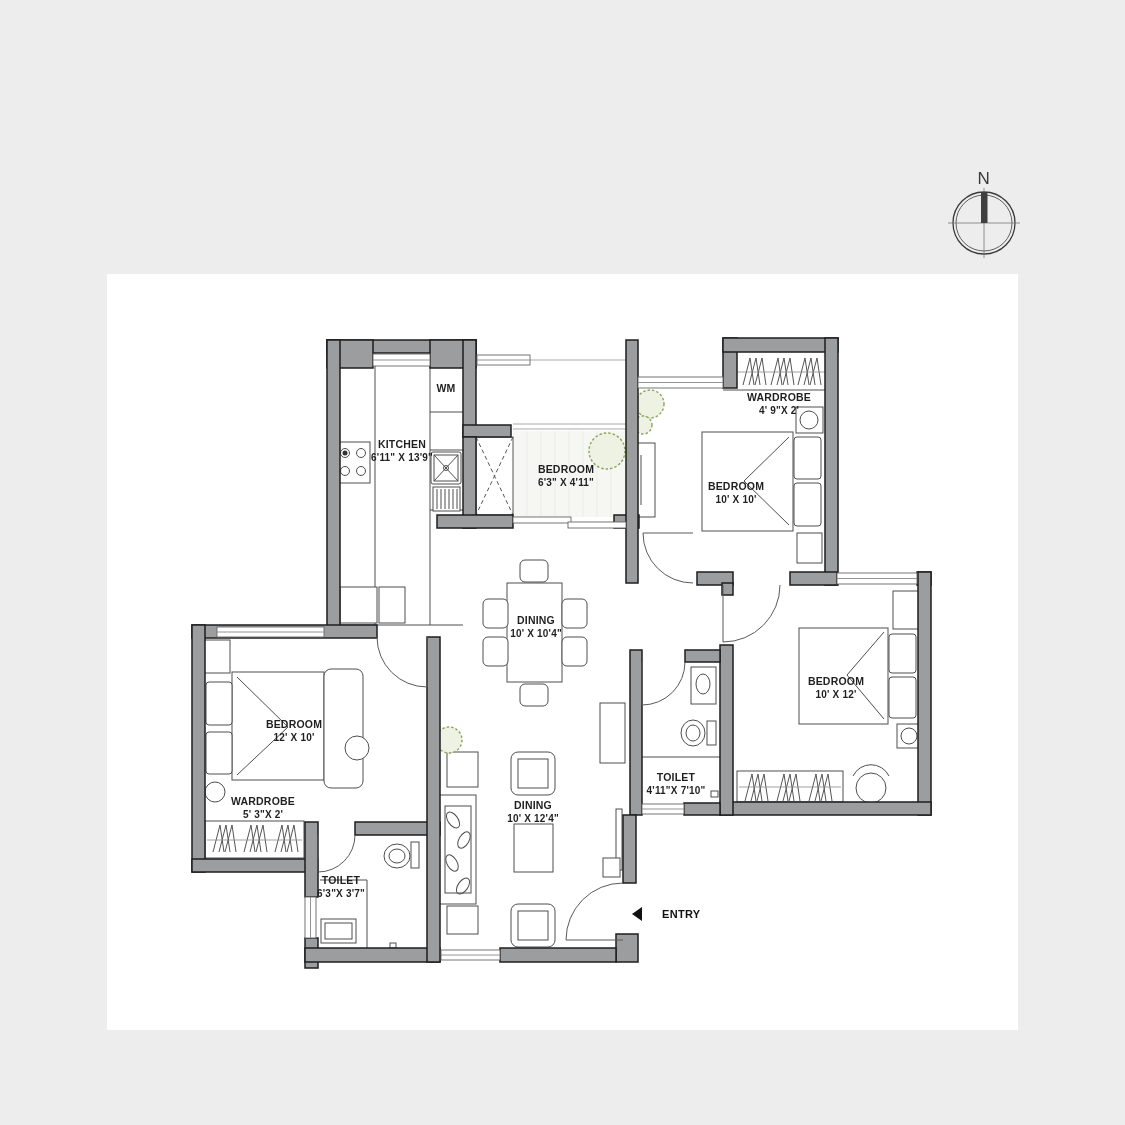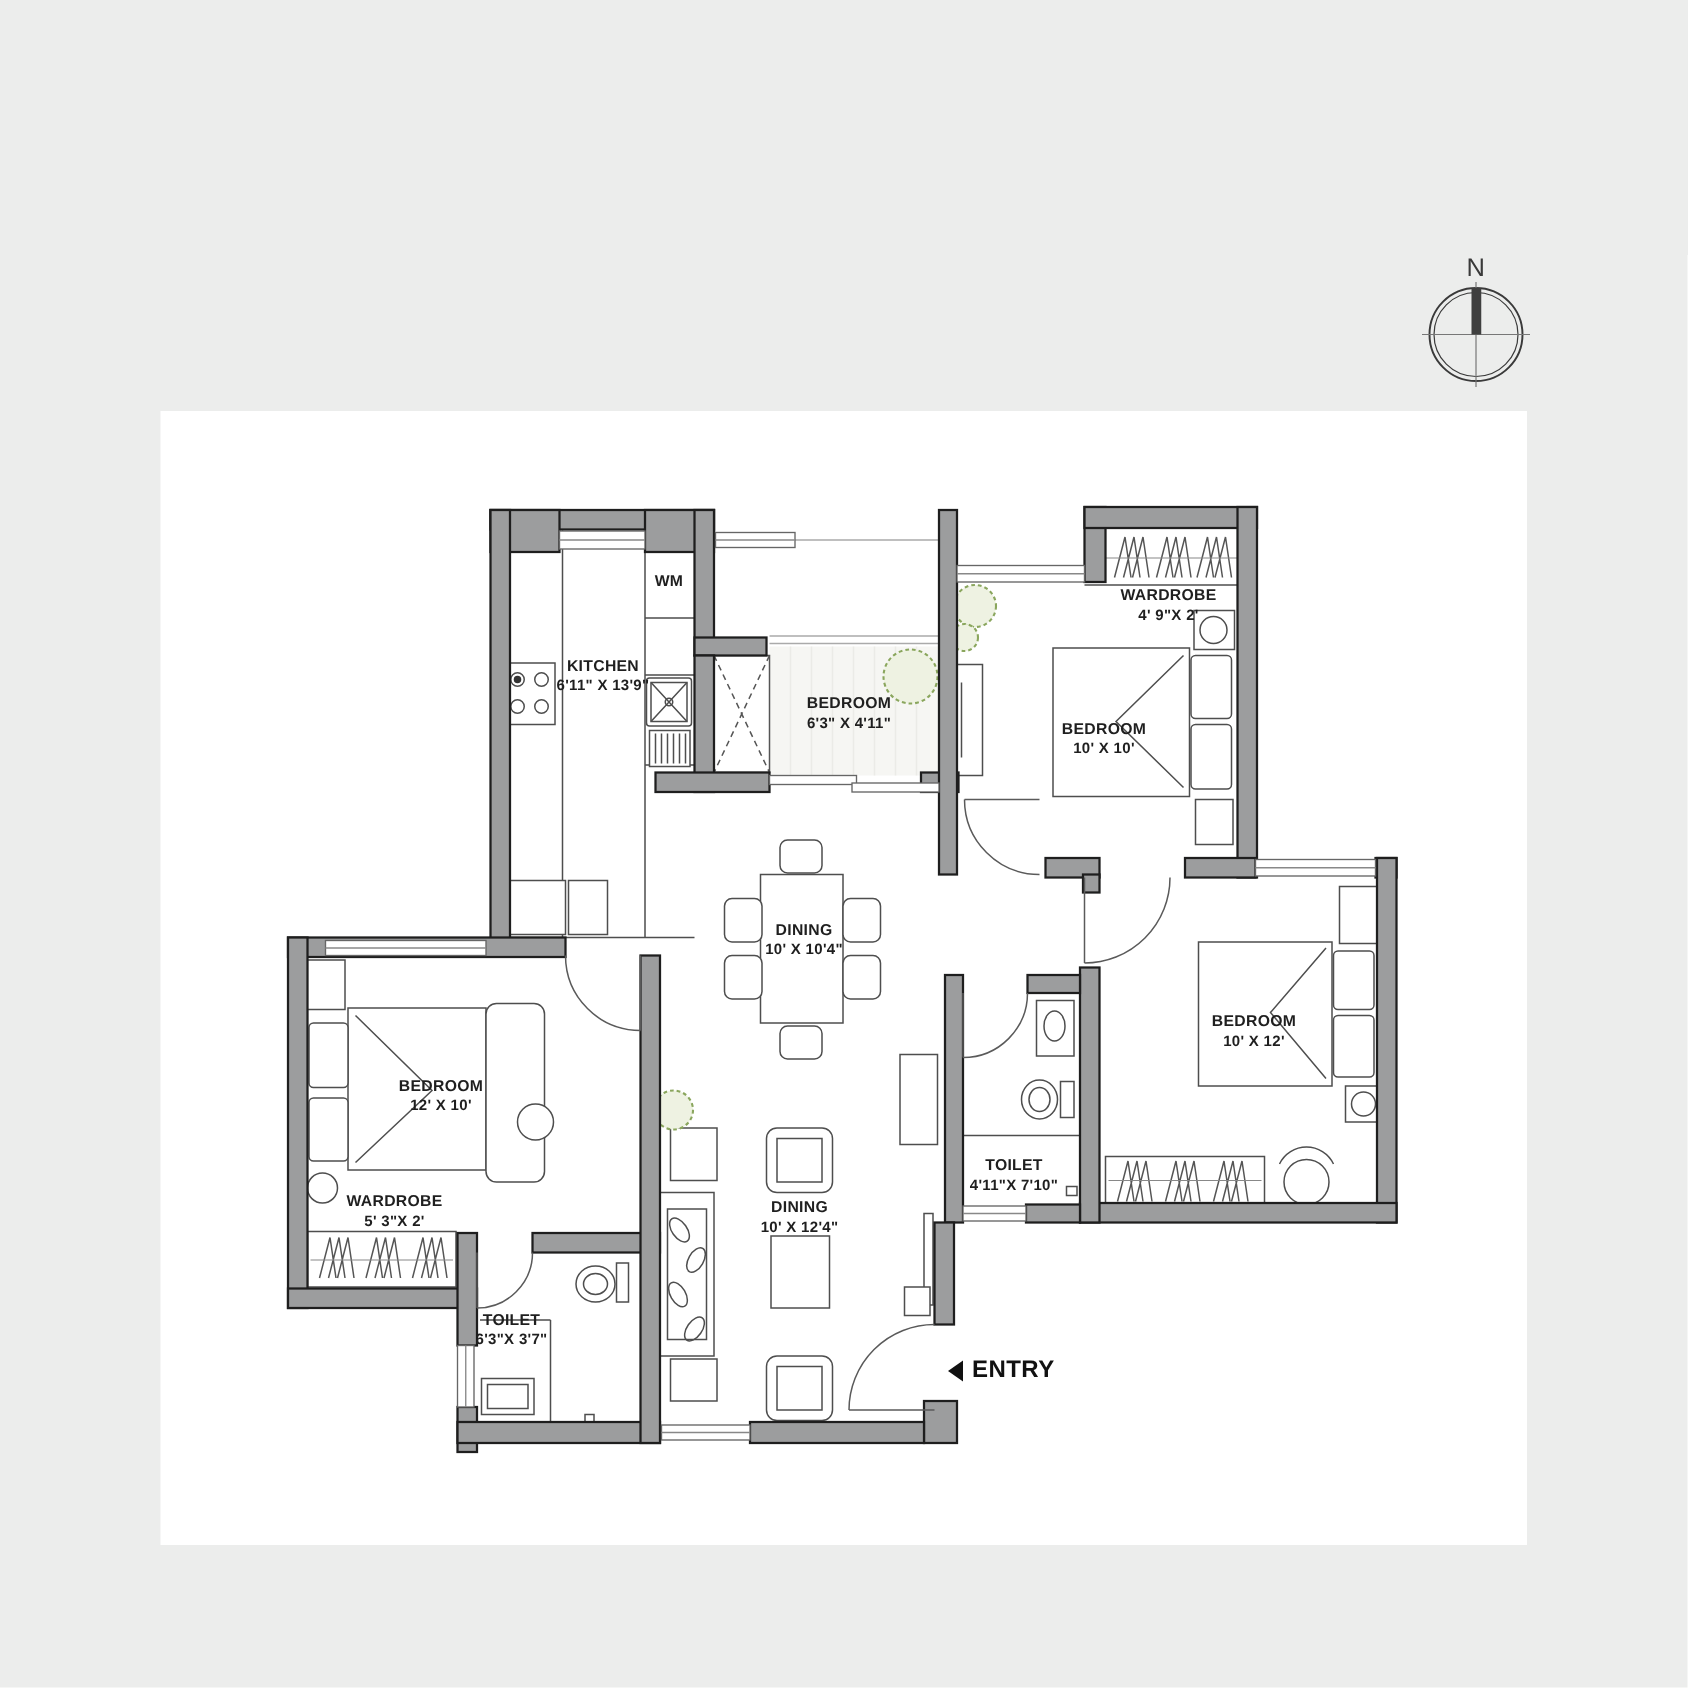--- a/index.html
+++ b/index.html
@@ -18,22 +18,22 @@
   .area-line .b{font-weight:bold;color:#1c1c1c;}
   .plan-svg{position:absolute;left:0;top:0;width:1125px;height:1125px;}
   .walls rect{fill:var(--wall);stroke:var(--wall-outline);stroke-width:1.5;}
   .rlabel{
     position:absolute;transform:translate(-50%,-50%);text-align:center;
     font-weight:bold;font-size:10.5px;line-height:1.35;letter-spacing:.2px;
     color:#1f1f1f;white-space:nowrap;
   }
   .rlabel .dims{font-size:10px;}
   .entry-label{
-    position:absolute;display:flex;align-items:center;gap:6px;
-    transform:translateY(-50%);font-weight:bold;font-size:16px;letter-spacing:.3px;color:#111;
+    position:absolute;display:flex;align-items:center;gap:20px;
+    transform:translateY(-50%);font-weight:bold;font-size:11px;letter-spacing:.3px;color:#111;
   }
   .entry-arrow{width:0;height:0;border-top:7px solid transparent;border-bottom:7px solid transparent;border-right:10px solid #111;}
   .compass-n{
     position:absolute;left:984px;top:179px;transform:translate(-50%,-50%);
     font-size:17px;color:#3a3a3a;letter-spacing:.5px;
   }
 </style>
 </head>
 <body>
 

